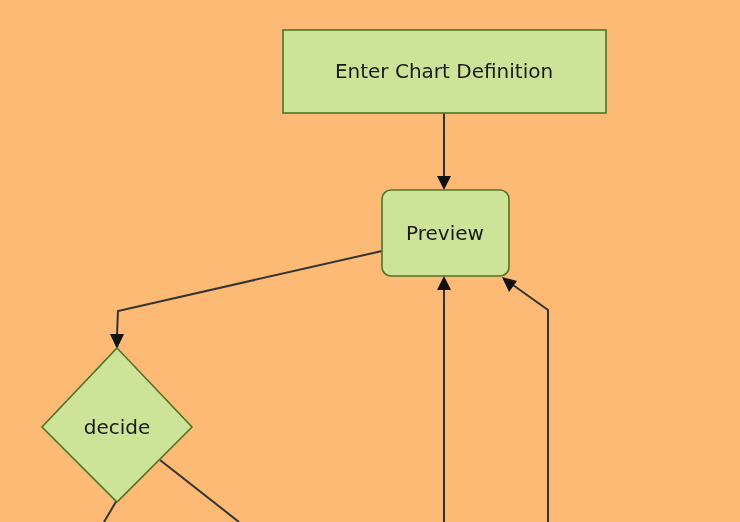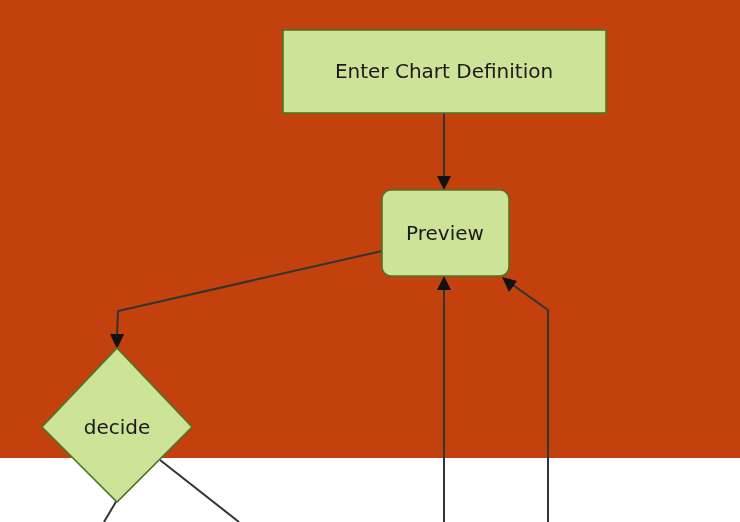--- a/index.html
+++ b/index.html
@@ -9,22 +9,22 @@
   }
   body {
     width: 740px;
     height: 522px;
     overflow: hidden;
     font-family: "DejaVu Sans", sans-serif;
   }
   #diagram-root {
     position: relative;
     width: 740px;
-    height: 458px;
-    background: #c2410c;
+    height: 522px;
+    background: #fdba74;
   }
   #flowchart-svg {
     position: absolute;
     top: 0;
     left: 0;
     width: 740px;
     height: 522px;
     display: block;
   }
   .node-shape {

